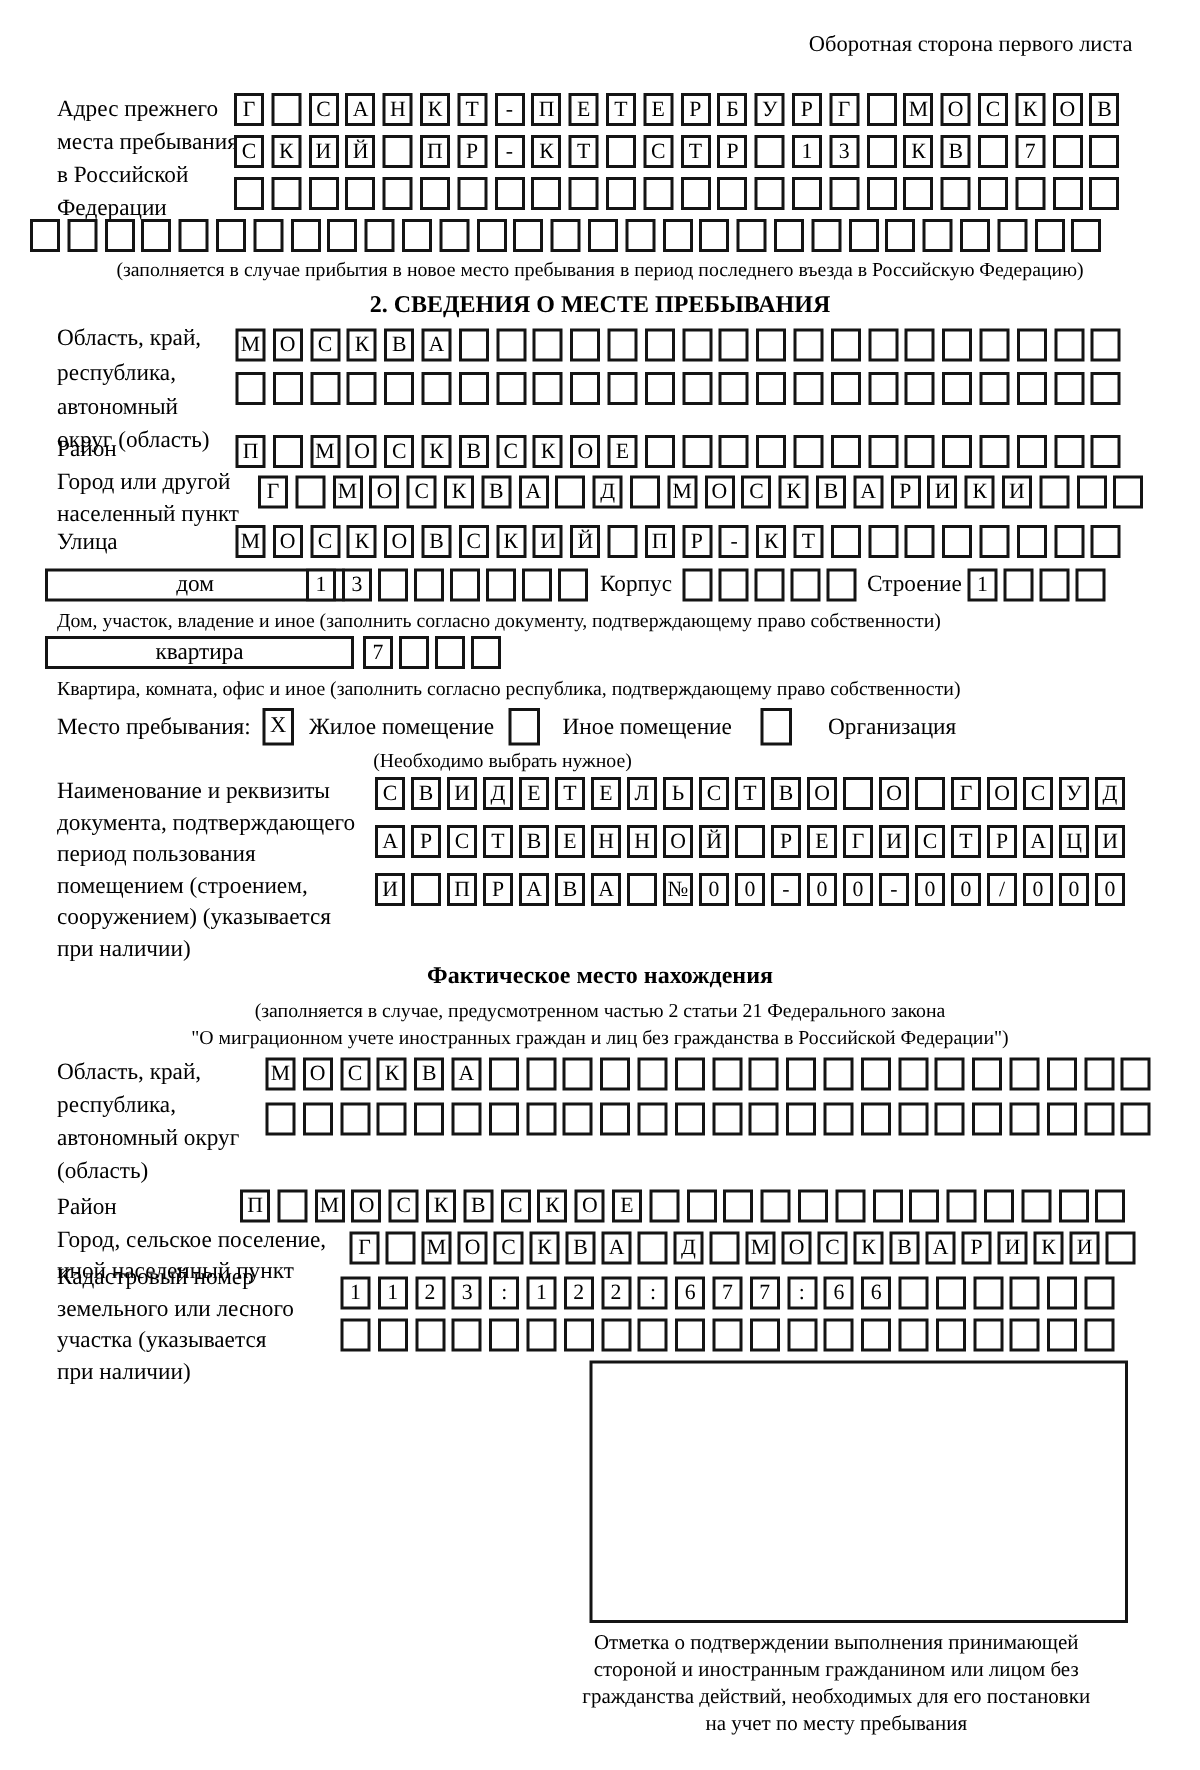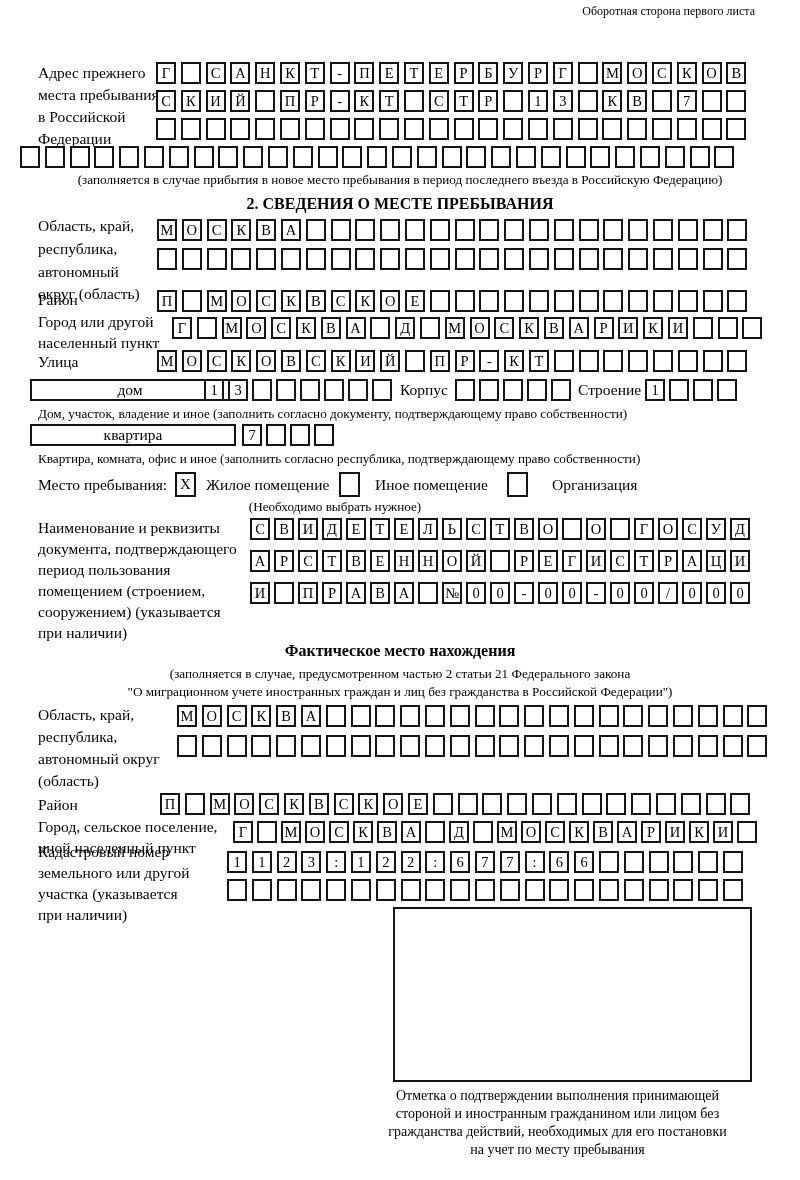--- a/index.html
+++ b/index.html
@@ -31,21 +31,21 @@
     display:inline-block; width:21px; height:25px;
     border:2px solid #141414; background:#fff;
     text-align:center; font-size:15px; line-height:21px;
   }
   .stampbox { border:2px solid #141414; background:#fff; }
   .cap { font-size:14px; text-align:center; white-space:nowrap; }
 </style>
 </head>
 <body>
 
-<div class="abs lbl" style="top:4px; right:45px; font-size:12px;">Оборотная сторона первого листа</div>
+<div class="abs lbl" style="top:22px; right:45px; font-size:15px;">Оборотная сторона первого листа</div>
 
 <div class="abs lbl" style="left:38px; top:64px;">Адрес прежнего</div>
 <div class="abs lbl" style="left:38px; top:86px;">места пребывания</div>
 <div class="abs lbl" style="left:38px; top:108px;">в Российской</div>
 <div class="abs lbl" style="left:38px; top:130px;">Федерации</div>
 
 <div class="abs row" style="left:156px; top:62px;">
     <span class="cell">Г</span>
     <span class="cell"></span>
     <span class="cell">С</span>
@@ -533,21 +533,21 @@
     <span class="cell">В</span>
     <span class="cell">А</span>
     <span class="cell">Р</span>
     <span class="cell">И</span>
     <span class="cell">К</span>
     <span class="cell">И</span>
     <span class="cell"></span>
   </div>
 
 <div class="abs lbl" style="left:38px; top:843px; top:843px;">Кадастровый номер</div>
-<div class="abs lbl" style="left:38px; top:864px;">земельного или другой</div>
+<div class="abs lbl" style="left:38px; top:864px;">земельного или лесного</div>
 <div class="abs lbl" style="left:38px; top:885px;">участка (указывается</div>
 <div class="abs lbl" style="left:38px; top:906px;">при наличии)</div>
 <div class="abs row" style="left:227px; top:851px;">
     <span class="cell">1</span>
     <span class="cell">1</span>
     <span class="cell">2</span>
     <span class="cell">3</span>
     <span class="cell">:</span>
     <span class="cell">1</span>
     <span class="cell">2</span>

